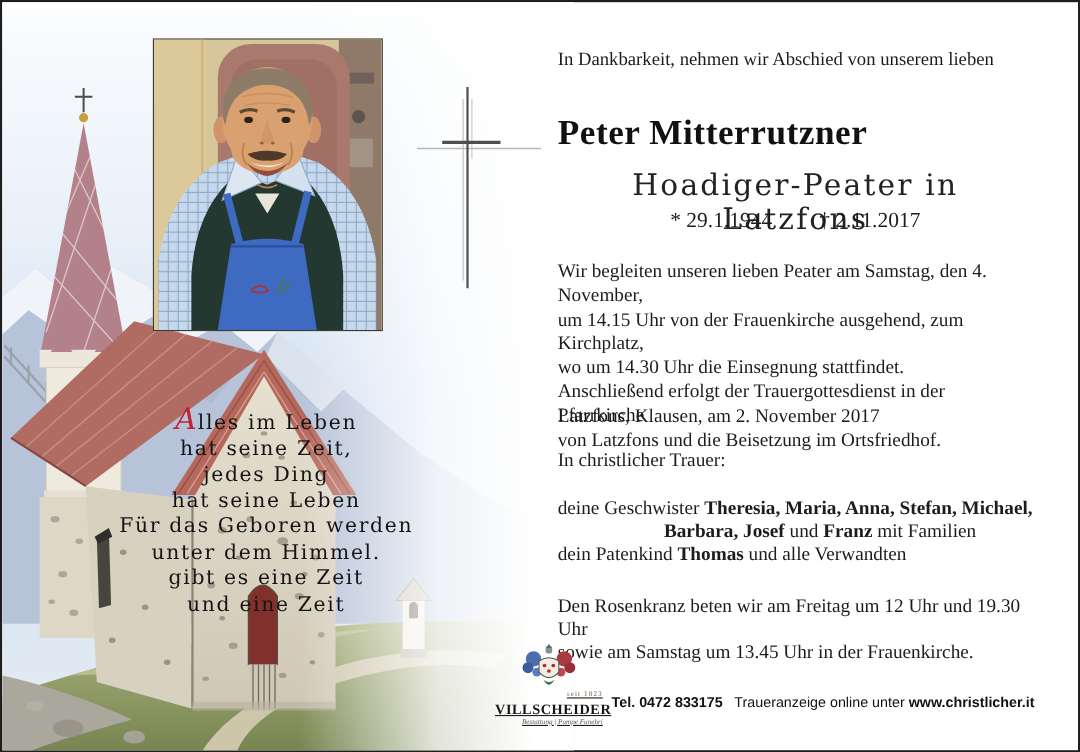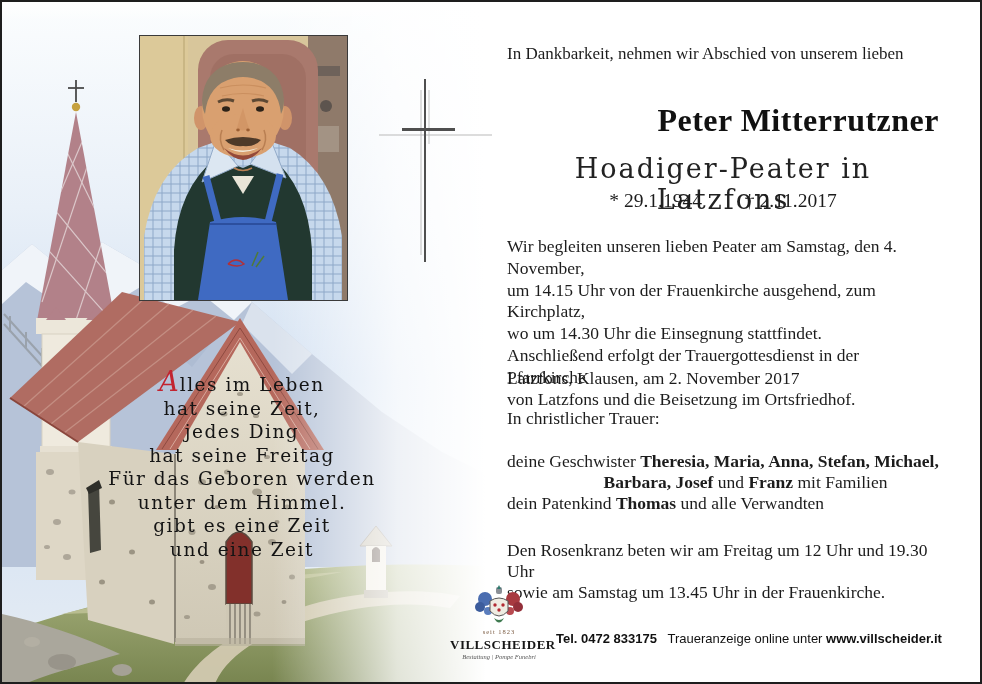--- a/index.html
+++ b/index.html
@@ -26,35 +26,35 @@
     font-size:27px;color:#c22430;letter-spacing:0;
     margin-right:1px;
   }
   .photo{
     position:absolute;left:137px;top:33px;width:207px;height:264px;
     border:1px solid #3a3a3a;z-index:4;background:#d8c69b;
   }
   .cross{position:absolute;left:370px;top:70px;z-index:4;}
   .rc{position:absolute;left:505px;width:432px;z-index:5;}
   .t-intro{top:42px;font-size:17px;}
-  .t-name{top:100px;text-align:right;font-size:32px;font-weight:bold;letter-spacing:.5px;color:#111;}
+  .t-name{top:100px;text-align:left;font-size:32px;font-weight:bold;letter-spacing:.5px;color:#111;}
   .t-sub{top:151px;text-align:center;font-family:"DejaVu Serif",serif;font-size:27px;letter-spacing:2px;color:#222;}
   .t-dates{top:188px;text-align:center;font-size:19.5px;}
   .t-dates .d{margin:0 19px;}
   .t-body{font-size:17.5px;line-height:21.8px;}
   .t-announce{top:234px;}
   .t-place{top:366px;}
   .t-trauer{top:406px;}
   .t-family{top:449px;font-size:17.5px;line-height:21px;}
   .t-family .fl2{text-align:center;padding-left:45px;}
   .t-rosary{top:538px;text-align:left;font-size:17.5px;line-height:21px;}
   .seg-b{font-weight:bold;}
   .footer-logo{
     position:absolute;left:448px;top:583px;width:98px;z-index:5;
-    text-align:center;line-height:1;
+    text-align:right;line-height:1;text-decoration:underline;
   }
   .logo-since{font-family:"Liberation Serif",serif;font-size:6.5px;color:#7a5a40;letter-spacing:1px;margin-top:2px;}
   .logo-name{font-family:"Liberation Serif",serif;font-size:13px;font-weight:bold;letter-spacing:.5px;color:#161616;margin-top:2px;}
   .logo-sub{font-family:"Liberation Serif",serif;font-style:italic;font-size:6.5px;color:#555;margin-top:3px;}
   .contact{
     position:absolute;left:554px;top:629px;z-index:5;
     font-family:"Liberation Sans",sans-serif;font-size:13px;color:#111;
     white-space:pre;
   }
 </style>
@@ -233,21 +233,21 @@
     </g>
 
     <rect x="0" y="0" width="520" height="684" fill="url(#fadeR)"></rect>
     <rect x="0" y="0" width="520" height="120" fill="url(#fadeT)"></rect>
   </svg>
 
   <div class="poem">
     <div><span class="poem-initial">A</span><span>lles im Leben</span></div>
     <div>hat seine Zeit,</div>
     <div>jedes Ding</div>
-    <div>hat seine Freitag</div>
+    <div>hat seine Leben</div>
     <div>Für das Geboren werden</div>
     <div>unter dem Himmel.</div>
     <div>gibt es eine Zeit</div>
     <div>und eine Zeit</div>
   </div>
 
   <div class="photo">
     <svg width="207" height="264" viewBox="0 0 207 264">
       <defs>
         <pattern id="pl" width="9" height="9" patternUnits="userSpaceOnUse">
@@ -348,15 +348,15 @@
       <path d="M18,16 Q27,10 36,16 L36,26 Q27,36 18,26 Z" fill="#efece2" stroke="#555" stroke-width="1"></path>
       <circle cx="23" cy="20" r="1.7" fill="#b22a32"></circle>
       <circle cx="31" cy="20" r="1.7" fill="#b22a32"></circle>
       <circle cx="27" cy="25" r="1.7" fill="#b22a32"></circle>
       <path d="M22,33 Q27,42 32,33 Q27,37 22,33 Z" fill="#3f7a50"></path>
     </svg>
     <div class="logo-since">seit 1823</div>
     <div class="logo-name">VILLSCHEIDER</div>
     <div class="logo-sub">Bestattung | Pompe Funebri</div>
   </div>
-  <div class="contact"><span class="seg-b">Tel. 0472 833175</span><span>   Traueranzeige online unter </span><span class="seg-b">www.villscheider.it</span></div>
+  <div class="contact"><span class="seg-b">Tel. 0472 833175</span><span>   Traueranzeige online unter </span><span class="seg-b">www.christlicher.it</span></div>
 
 </div>
 
 </body></html>

